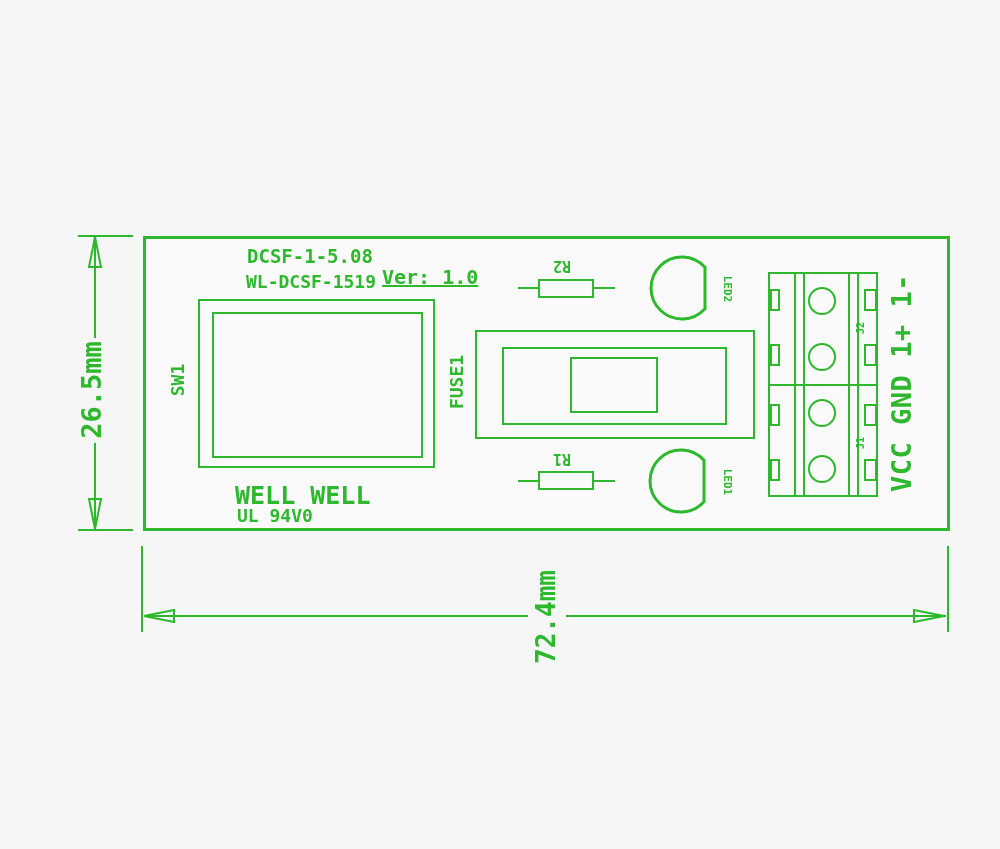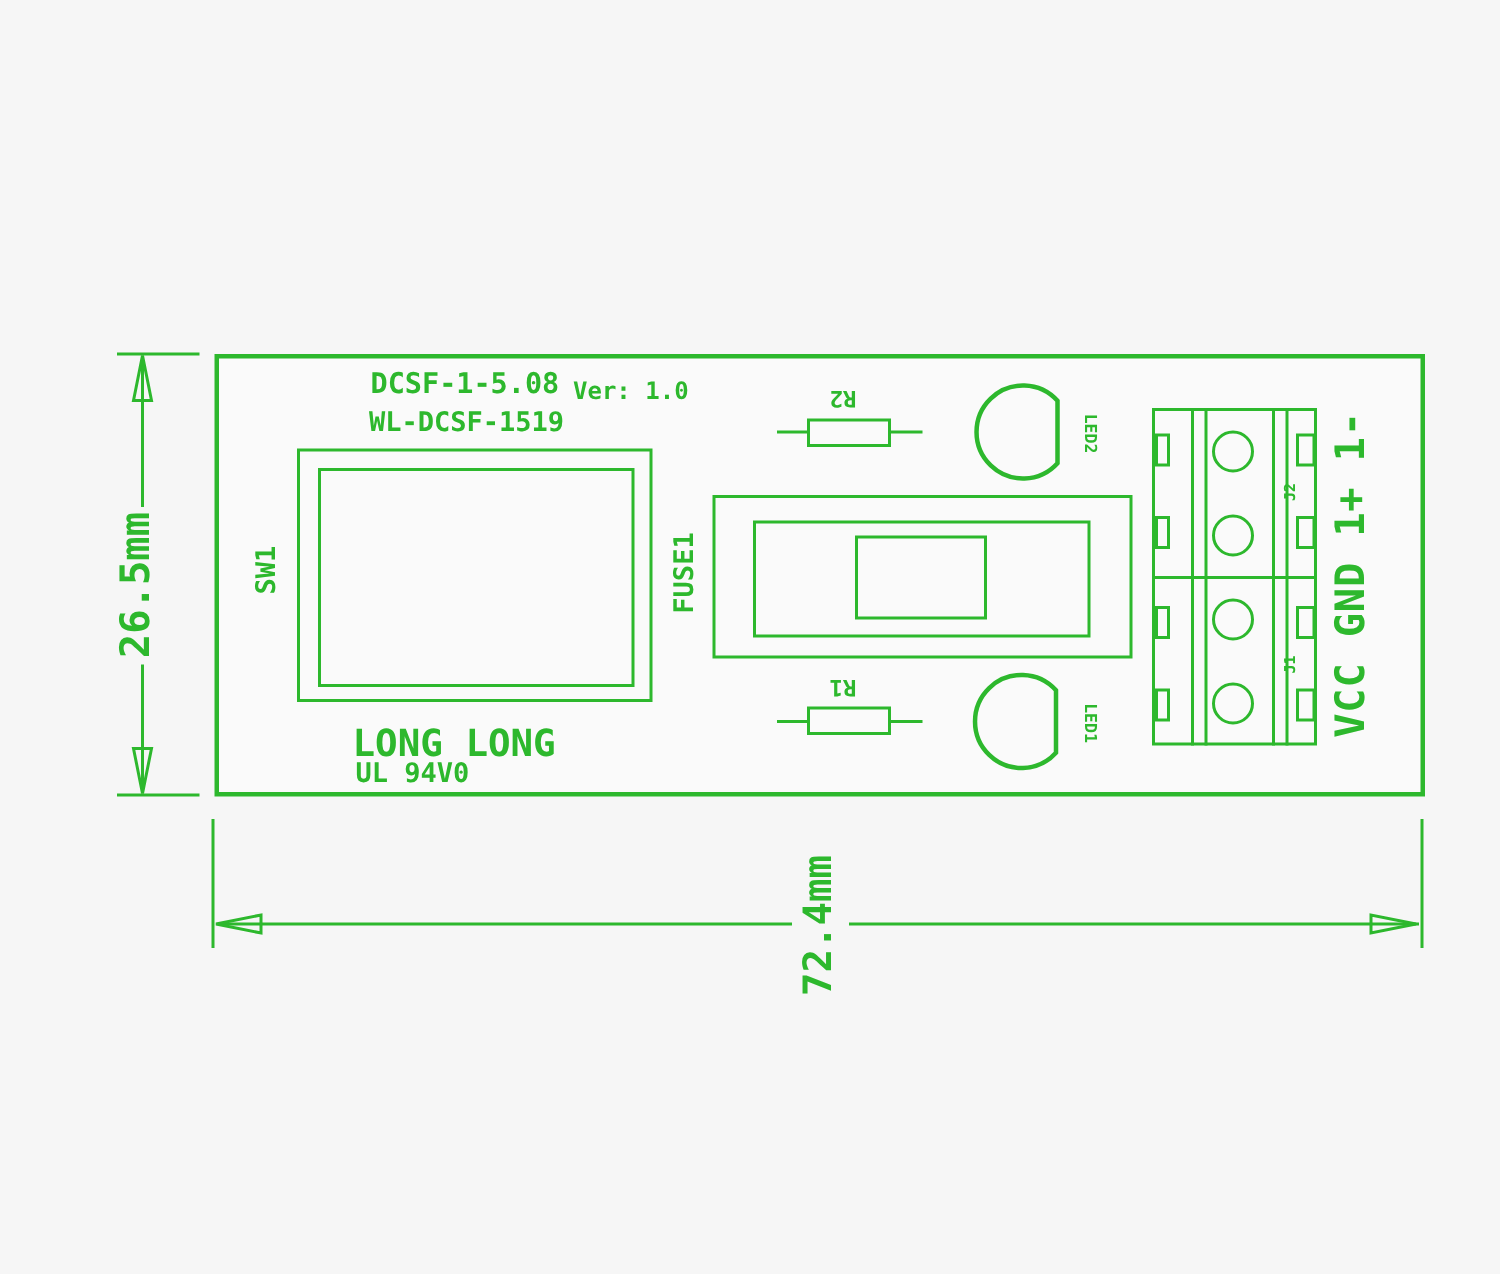--- a/index.html
+++ b/index.html
@@ -19,23 +19,23 @@
   svg path{stroke:#2db82d;fill:none;}
 </style>
 </head>
 <body>
 
 <div class="canvas">
 
   <div class="box" style="left:143px;top:236px;width:807px;height:295px;border-width:3px;background:#fafafa;"></div>
 
   <div class="txt" style="left:247px;top:247px;font-size:19px;text-align:right;">DCSF-1-5.08</div>
-  <div class="txt" style="left:382px;top:253px;font-size:16px;">Ver: 1.0</div>
+  <div class="txt" style="left:382px;top:267px;font-size:20px;text-decoration:underline;">Ver: 1.0</div>
   <div class="txt" style="left:246px;top:273px;font-size:18px;">WL-DCSF-1519</div>
-  <div class="txt" style="left:235px;top:483px;font-size:25px;">LONG LONG</div>
+  <div class="txt" style="left:235px;top:483px;font-size:25px;">WELL WELL</div>
   <div class="txt" style="left:237px;top:507px;font-size:18px;">UL 94V0</div>
 
   <div class="box" style="left:198px;top:299px;width:237px;height:169px;"></div>
   <div class="box" style="left:212px;top:312px;width:211px;height:146px;"></div>
   <div class="txt ccw" style="left:178px;top:380px;font-size:18px;">SW1</div>
 
   <div class="box" style="left:475px;top:330px;width:280px;height:109px;"></div>
   <div class="box" style="left:502px;top:347px;width:225px;height:78px;"></div>
   <div class="box" style="left:570px;top:357px;width:88px;height:56px;"></div>
   <div class="txt ccw" style="left:457px;top:382px;font-size:18px;">FUSE1</div>

